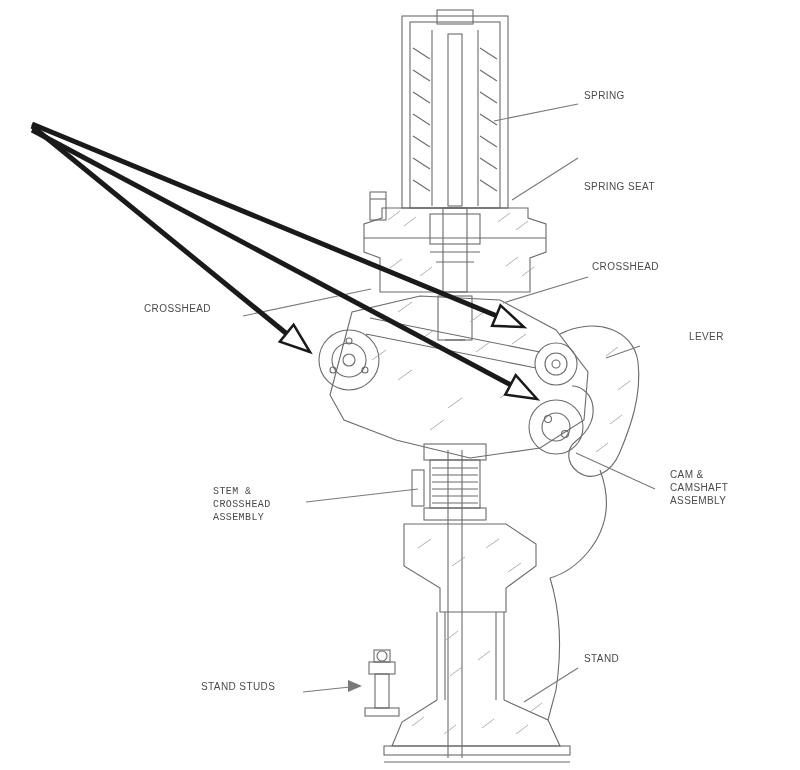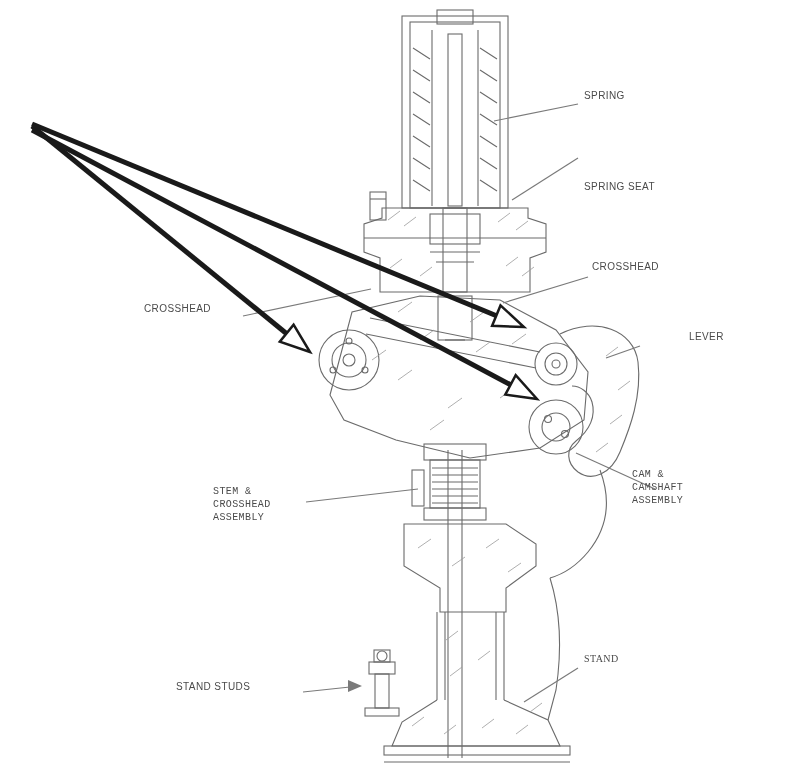--- a/index.html
+++ b/index.html
@@ -15,24 +15,24 @@
   }
   .lbl{
     position:absolute;font-size:10px;color:#4a4a4a;letter-spacing:.4px;
     line-height:1.28;white-space:pre-line;
   }
   .lbl-spring{left:584px;top:90px;}
   .lbl-spring-seat{left:584px;top:143px;margin-top:38px;}
   .lbl-crosshead{left:592px;top:261px;}
   .lbl-lockhead{left:144px;top:303px;}
   .lbl-lever{left:644px;top:331px;margin-left:45px;}
-  .lbl-cam{left:632px;top:469px;font-family:Liberation Mono, monospace;}
+  .lbl-cam{left:670px;top:469px;}
   .lbl-stem{left:213px;top:486px;font-family:Liberation Mono, monospace;}
-  .lbl-stand-studs{left:176px;top:681px;text-align:center;}
-  .lbl-stand{left:584px;top:653px;font-family:Liberation Serif, serif;}
+  .lbl-stand-studs{left:201px;top:681px;text-align:center;}
+  .lbl-stand{left:584px;top:653px;}
 </style>
 </head>
 <body>
 
 <div id="stage">
 
   <svg id="drawing" viewBox="0 0 800 770" xmlns="http://www.w3.org/2000/svg">
 
     <g stroke="#6b6b6b" fill="none" stroke-width="1.1">
 

